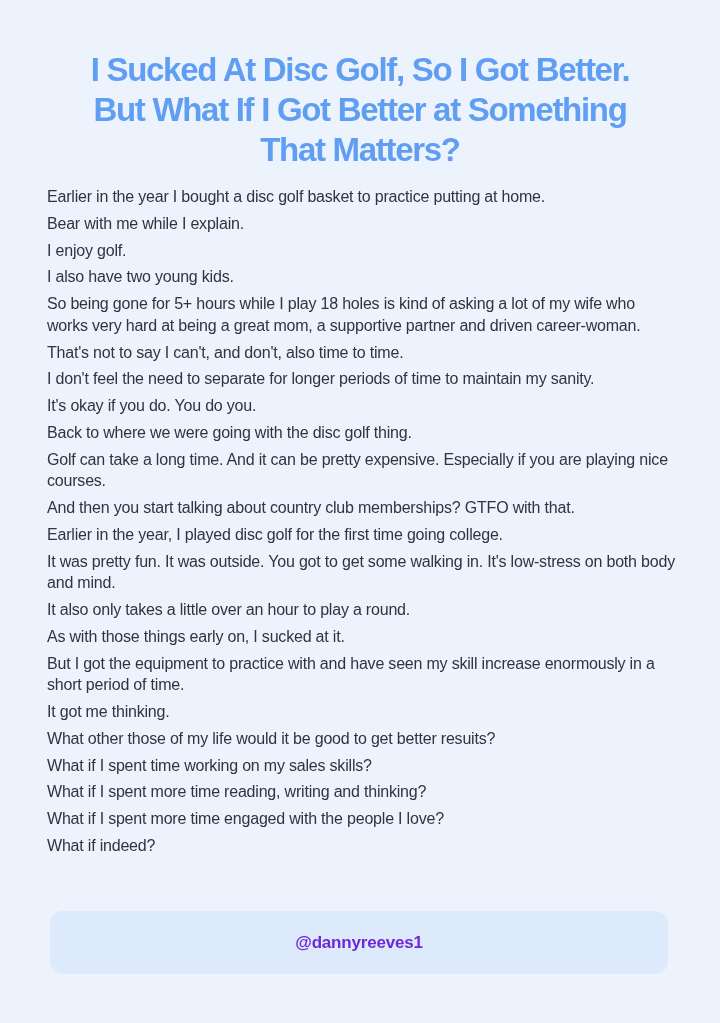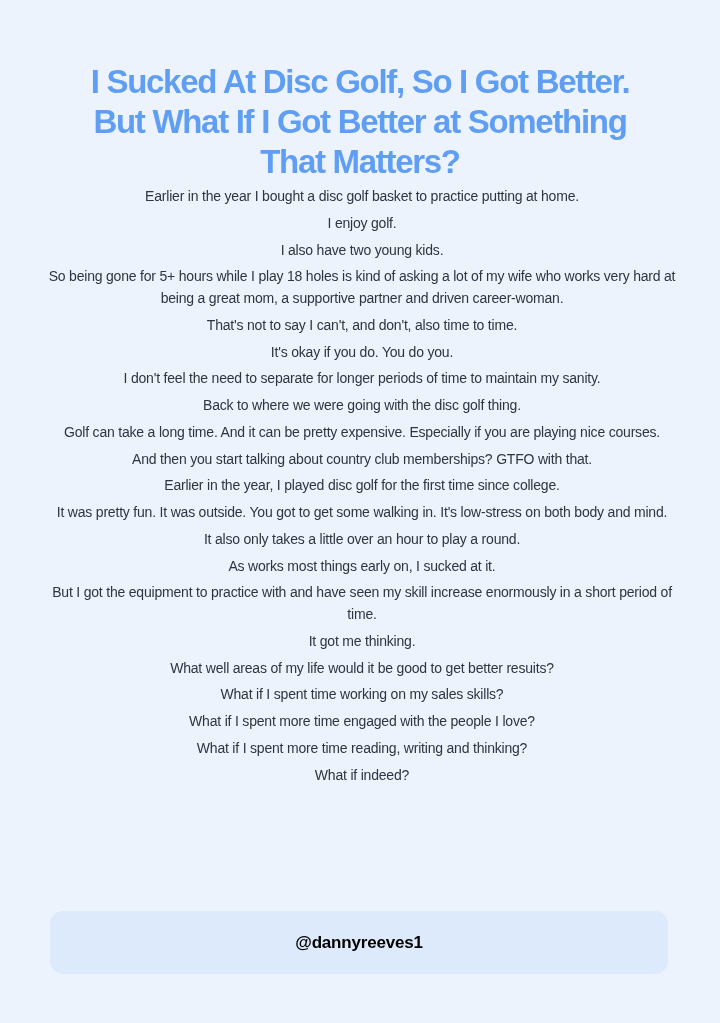--- a/index.html
+++ b/index.html
@@ -13,90 +13,90 @@
     height: 1023px;
     background: #ecf3fc;
     font-family: "Liberation Sans", sans-serif;
     overflow: hidden;
   }
   .title {
     position: absolute;
     top: 46px;
     left: 24px;
     right: 24px;
-    margin: 16px;
+    margin: 4px;
     text-align: center;
     color: #5f9ef2;
     font-size: 33px;
     line-height: 40px;
     font-weight: 700;
     letter-spacing: -1.3px;
     white-space: pre-line;
   }
   .article {
     position: absolute;
     top: 186px;
     left: 47px;
     width: 630px;
   }
   .article p {
     margin: 0 0 5px 0;
     color: #2e3440;
-    font-size: 14px;
+    font-size: 16px;
     line-height: 21.75px;
     letter-spacing: -0.2px;
-    text-align: center;
   }
   .badge {
     position: absolute;
     top: 911px;
     left: 50px;
     width: 618px;
     height: 63px;
     background: #ddeafc;
     border-radius: 13px;
     display: flex;
     align-items: center;
     justify-content: center;
   }
   .badge span {
-    color: #000000;
+    color: #6d28d9;
     font-size: 17px;
     font-weight: 700;
     letter-spacing: -0.2px;
   }
 </style>
 </head>
 <body>
 
 <div class="page">
   <h1 class="title">I Sucked At Disc Golf, So I Got Better.
 But What If I Got Better at Something
 That Matters?</h1>
 
   <div class="article">
       <p>Earlier in the year I bought a disc golf basket to practice putting at home.</p>
+      <p>Bear with me while I explain.</p>
       <p>I enjoy golf.</p>
       <p>I also have two young kids.</p>
       <p>So being gone for 5+ hours while I play 18 holes is kind of asking a lot of my wife who works very hard at being a great mom, a supportive partner and driven career-woman.</p>
       <p>That's not to say I can't, and don't, also time to time.</p>
+      <p>I don't feel the need to separate for longer periods of time to maintain my sanity.</p>
       <p>It's okay if you do. You do you.</p>
-      <p>I don't feel the need to separate for longer periods of time to maintain my sanity.</p>
       <p>Back to where we were going with the disc golf thing.</p>
       <p>Golf can take a long time. And it can be pretty expensive. Especially if you are playing nice courses.</p>
       <p>And then you start talking about country club memberships? GTFO with that.</p>
-      <p>Earlier in the year, I played disc golf for the first time since college.</p>
+      <p>Earlier in the year, I played disc golf for the first time going college.</p>
       <p>It was pretty fun. It was outside. You got to get some walking in. It's low-stress on both body and mind.</p>
       <p>It also only takes a little over an hour to play a round.</p>
-      <p>As works most things early on, I sucked at it.</p>
+      <p>As with those things early on, I sucked at it.</p>
       <p>But I got the equipment to practice with and have seen my skill increase enormously in a short period of time.</p>
       <p>It got me thinking.</p>
-      <p>What well areas of my life would it be good to get better resuits?</p>
+      <p>What other those of my life would it be good to get better resuits?</p>
       <p>What if I spent time working on my sales skills?</p>
+      <p>What if I spent more time reading, writing and thinking?</p>
       <p>What if I spent more time engaged with the people I love?</p>
-      <p>What if I spent more time reading, writing and thinking?</p>
       <p>What if indeed?</p>
     </div>
 
   <div class="badge">
     <span>@dannyreeves1</span>
   </div>
 </div>
 
 </body></html>

